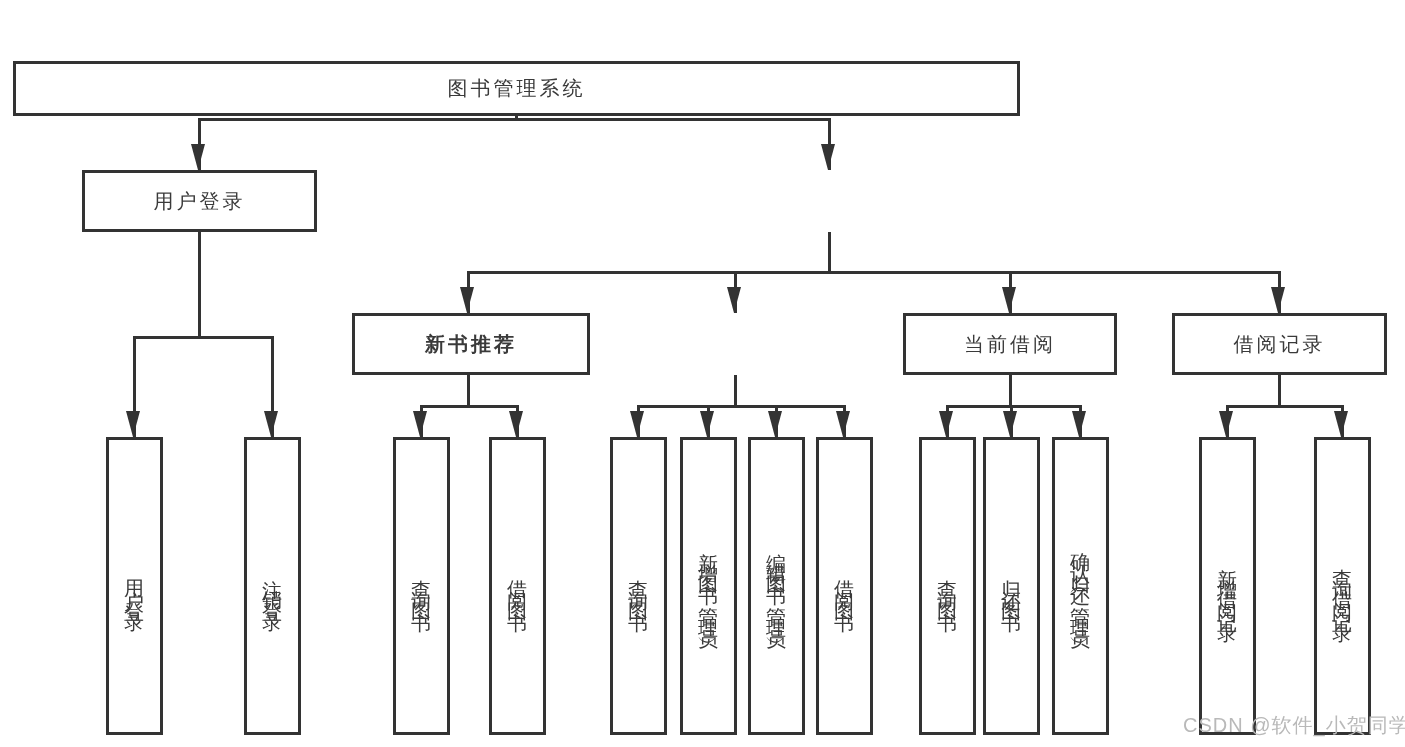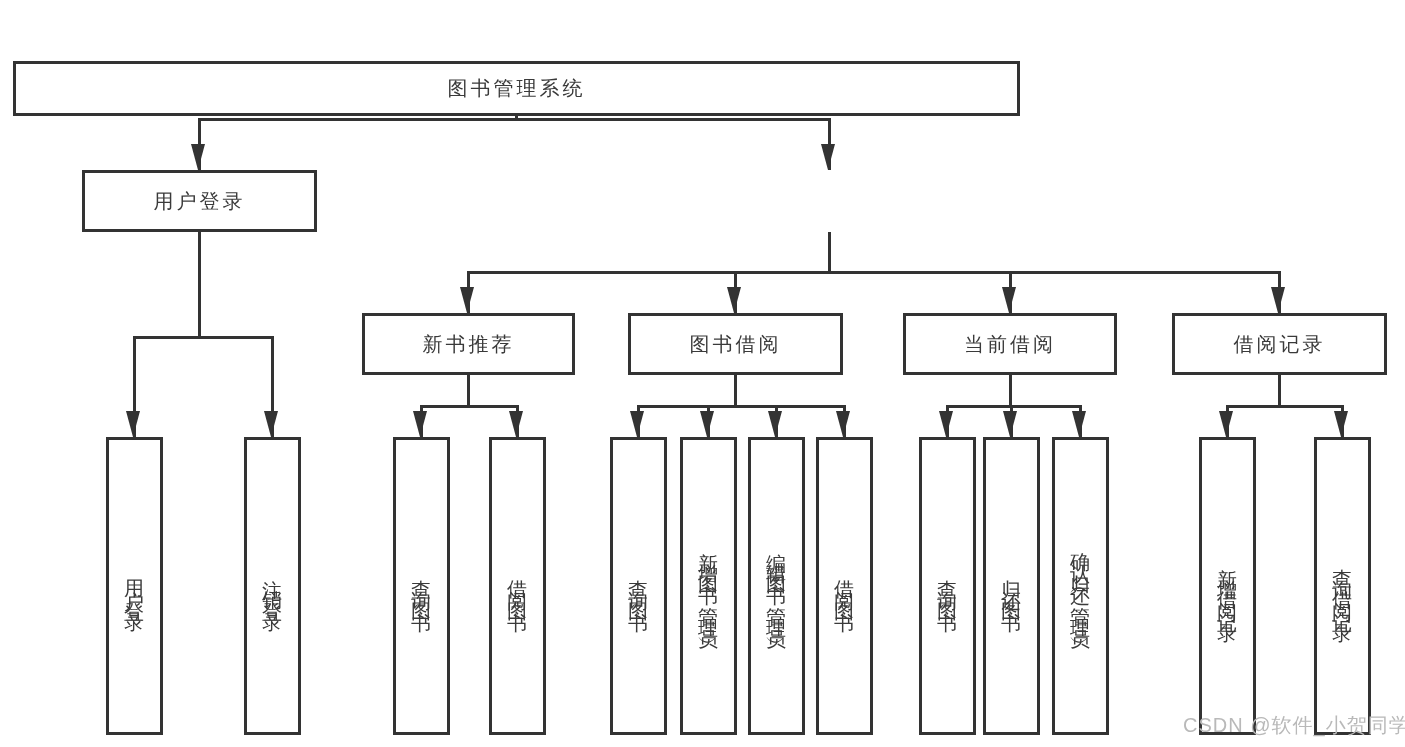--- a/index.html
+++ b/index.html
@@ -52,25 +52,22 @@
 <div class="canvas">
 
   <div class="hbox" style="left:13px; top:13px; width:1007px; height:55px;margin-top:48px;">
     <span>图书管理系统</span>
   </div>
 
   <div class="hbox" style="left:82px; top:170px; width:235px; height:62px;">
     <span>用户登录</span>
   </div>
 
-  <div class="hbox" style="left:362px; top:313px; width:213px; height:62px;">
+  <div class="hbox" style="left:352px; top:313px; width:238px; height:62px;font-weight:bold;">
     <span>新书推荐</span>
-  </div>
-  <div class="hbox" style="left:628px; top:313px; width:215px; height:62px;">
-    <span>图书借阅</span>
   </div>
   <div class="hbox" style="left:903px; top:313px; width:214px; height:62px;font-family:Liberation Mono, monospace;">
     <span>当前借阅</span>
   </div>
   <div class="hbox" style="left:1172px; top:313px; width:215px; height:62px;">
     <span>借阅记录</span>
   </div>
 
   <div class="vbox" style="left:106px; top:437px; width:57px; height:298px;">
     <span>用户登录</span>

